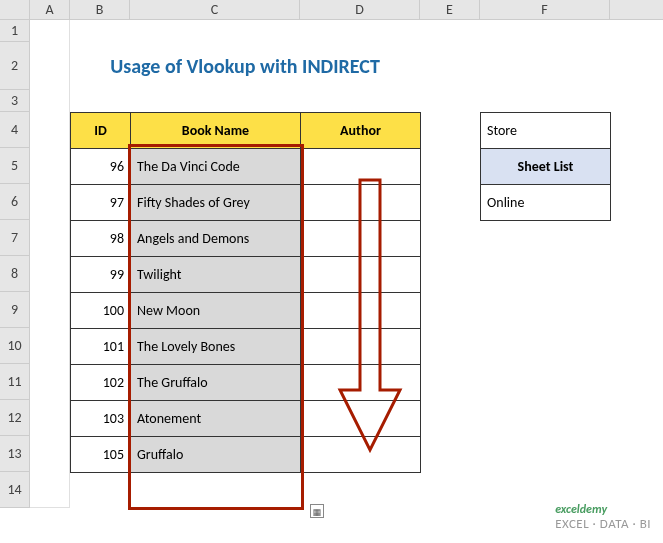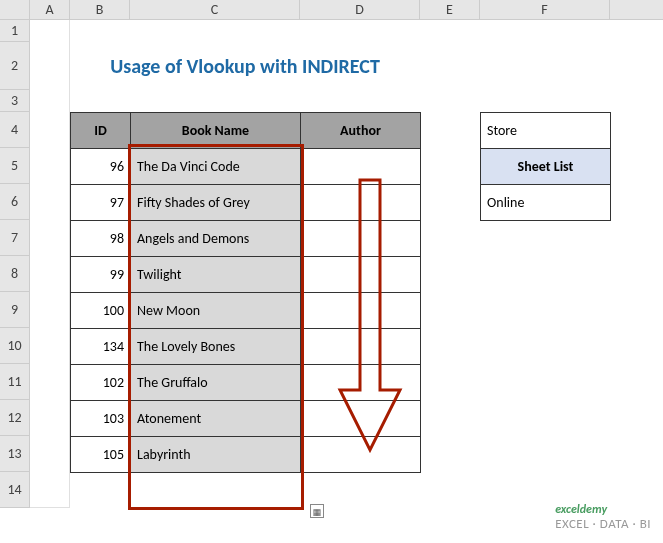--- a/index.html
+++ b/index.html
@@ -73,21 +73,21 @@
   }
   .tbl {
     position: absolute;
   }
   .tbl td, .tbl th {
     border: 1px solid #333;
     padding: 0 6px;
     vertical-align: middle;
   }
   .tbl th {
-    background: #a3a3a3;
+    background: #fde047;
     font-weight: bold;
     text-align: center;
     border: 1.5px solid #333;
   }
   .tbl td {
     background: #fff;
   }
   .tbl td.id { text-align: right; }
   .tbl td.book { text-align: left; background: #d9d9d9; }
   .tbl td.author { text-align: left; }
@@ -209,37 +209,37 @@
         <td class="id">99</td>
         <td class="book">Twilight</td>
         <td class="author"></td>
       </tr>
       <tr style="height:36px">
         <td class="id">100</td>
         <td class="book">New Moon</td>
         <td class="author"></td>
       </tr>
       <tr style="height:36px">
-        <td class="id">134</td>
+        <td class="id">101</td>
         <td class="book">The Lovely Bones</td>
         <td class="author"></td>
       </tr>
       <tr style="height:36px">
         <td class="id">102</td>
         <td class="book">The Gruffalo</td>
         <td class="author"></td>
       </tr>
       <tr style="height:36px">
         <td class="id">103</td>
         <td class="book">Atonement</td>
         <td class="author"></td>
       </tr>
       <tr style="height:36px">
         <td class="id">105</td>
-        <td class="book">Labyrinth</td>
+        <td class="book">Gruffalo</td>
         <td class="author"></td>
       </tr>
     </tbody>
       </table>
 
     <table class="sheetlist" style="left:450px;top:92px;border-collapse:collapse">
       <tbody>
           <tr style="height:36px">
             <td>Store</td>
           </tr>

